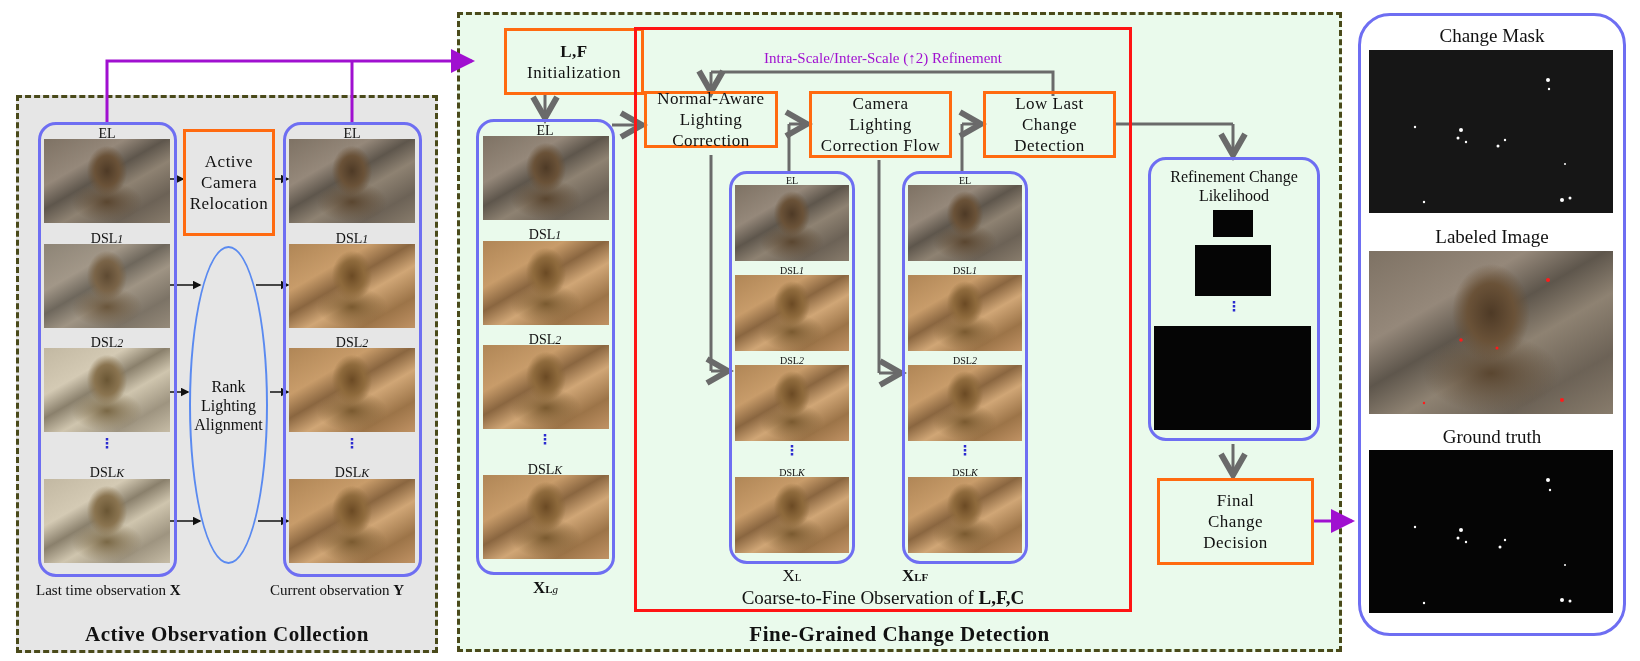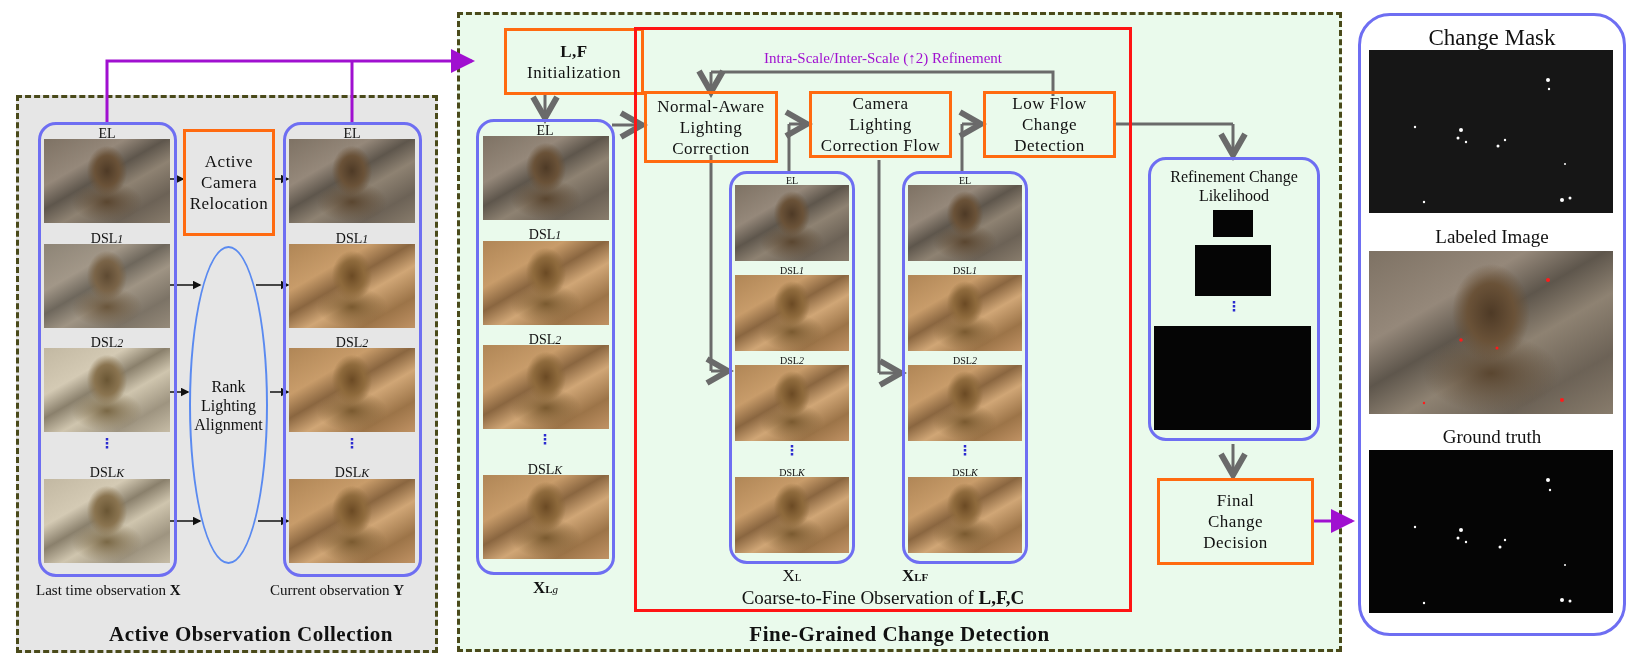--- a/index.html
+++ b/index.html
@@ -122,21 +122,21 @@
 <div class="abs img photo-brown" style="left:289px;top:139px;width:126px;height:84px;"></div>
 <div class="abs lbl" style="left:289px;top:232px;width:126px;"><span>DSL</span><i>1</i></div>
 <div class="abs img photo-warm" style="left:289px;top:244px;width:126px;height:84px;"></div>
 <div class="abs lbl" style="left:289px;top:336px;width:126px;"><span>DSL</span><i>2</i></div>
 <div class="abs img photo-warm" style="left:289px;top:348px;width:126px;height:84px;"></div>
 <div class="abs dots" style="left:289px;top:440px;width:126px;">⋮</div>
 <div class="abs lbl" style="left:289px;top:466px;width:126px;"><span>DSL</span><i>K</i></div>
 <div class="abs img photo-warm" style="left:289px;top:479px;width:126px;height:84px;"></div>
 <div class="abs caption" style="left:270px;top:582px;width:170px;"><span>Current observation </span><b>Y</b></div>
 
-<div class="abs section-title" style="left:16px;top:622px;width:422px;margin-left:24px;">Active Observation Collection</div>
+<div class="abs section-title" style="left:16px;top:622px;width:422px;">Active Observation Collection</div>
 
 <div class="abs obox" style="left:476px;top:28px;width:140px;height:67px;margin-left:28px;">
   <div>
       <div style="font-weight:bold;">L,F</div>
       <div>Initialization</div>
     </div>
 </div>
 <div class="abs bbox" style="left:476px;top:119px;width:139px;height:456px;"></div>
 <div class="abs lbl" style="left:482px;top:124px;width:126px;"><span>EL</span></div>
 <div class="abs img photo-brown" style="left:483px;top:136px;width:126px;height:84px;"></div>
@@ -145,37 +145,37 @@
 <div class="abs lbl" style="left:482px;top:333px;width:126px;"><span>DSL</span><i>2</i></div>
 <div class="abs img photo-warm" style="left:483px;top:345px;width:126px;height:84px;"></div>
 <div class="abs dots" style="left:482px;top:436px;width:126px;">⋮</div>
 <div class="abs lbl" style="left:482px;top:463px;width:126px;"><span>DSL</span><i>K</i></div>
 <div class="abs img photo-warm" style="left:483px;top:475px;width:126px;height:84px;"></div>
 <div class="abs" style="left:476px;top:578px;width:139px;text-align:center;font-size:17px;font-weight:bold;"><span>X</span><span style="font-size:11px;">L</span><i style="font-size:11px;font-weight:normal;">g</i></div>
 
 <div class="abs redbox" style="left:634px;top:27px;width:498px;height:585px;"></div>
 <div class="abs purple" style="left:634px;top:50px;width:498px;text-align:center;font-size:15px;">Intra-Scale/Inter-Scale (↑2) Refinement</div>
 
-<div class="abs obox" style="left:644px;top:91px;width:134px;height:72px;">
+<div class="abs obox" style="left:644px;top:91px;width:134px;height:57px;">
   <div>
       <div>Normal-Aware</div>
       <div>Lighting</div>
       <div>Correction</div>
     </div>
 </div>
 <div class="abs obox" style="left:809px;top:91px;width:143px;height:67px;">
   <div>
       <div>Camera</div>
       <div>Lighting</div>
       <div>Correction Flow</div>
     </div>
 </div>
 <div class="abs obox" style="left:983px;top:91px;width:133px;height:67px;">
   <div>
-      <div>Low Flow</div>
+      <div>Low Last</div>
       <div>Change</div>
       <div>Detection</div>
     </div>
 </div>
 
 <div class="abs bbox" style="left:729px;top:171px;width:126px;height:393px;"></div>
 <div class="abs lbl-s" style="left:735px;top:176px;width:114px;"><span>EL</span></div>
 <div class="abs img photo-brown" style="left:735px;top:185px;width:114px;height:76px;"></div>
 <div class="abs lbl-s" style="left:735px;top:266px;width:114px;"><span>DSL</span><i>1</i></div>
 <div class="abs img photo-warm" style="left:735px;top:275px;width:114px;height:76px;"></div>
@@ -214,21 +214,21 @@
   <div>
       <div>Final</div>
       <div>Change</div>
       <div>Decision</div>
     </div>
 </div>
 
 <div class="abs section-title" style="left:457px;top:622px;width:885px;">Fine-Grained Change Detection</div>
 
 <div class="abs bbox" style="left:1358px;top:13px;width:268px;height:623px;border-radius:32px;"></div>
-<div class="abs" style="left:1358px;top:25px;width:268px;text-align:center;font-size:23px;">Change Mask</div>
+<div class="abs" style="left:1358px;top:25px;width:268px;text-align:center;font-size:19px;">Change Mask</div>
 <div class="abs mask" style="left:1369px;top:50px;width:244px;height:163px;"></div>
 <div class="abs" style="left:1358px;top:226px;width:268px;text-align:center;font-size:19px;">Labeled Image</div>
 <div class="abs img photo-brown" style="left:1369px;top:251px;width:244px;height:163px;"></div>
 <div class="abs" style="left:1358px;top:426px;width:268px;text-align:center;font-size:19px;">Ground truth</div>
 <div class="abs black" style="left:1369px;top:450px;width:244px;height:163px;"></div>
 
 <svg class="overlay" width="1640" height="661">
   <g fill="#fff">
     <circle cx="1548" cy="80" r="2"></circle>
       <circle cx="1549" cy="89" r="1.2"></circle>

